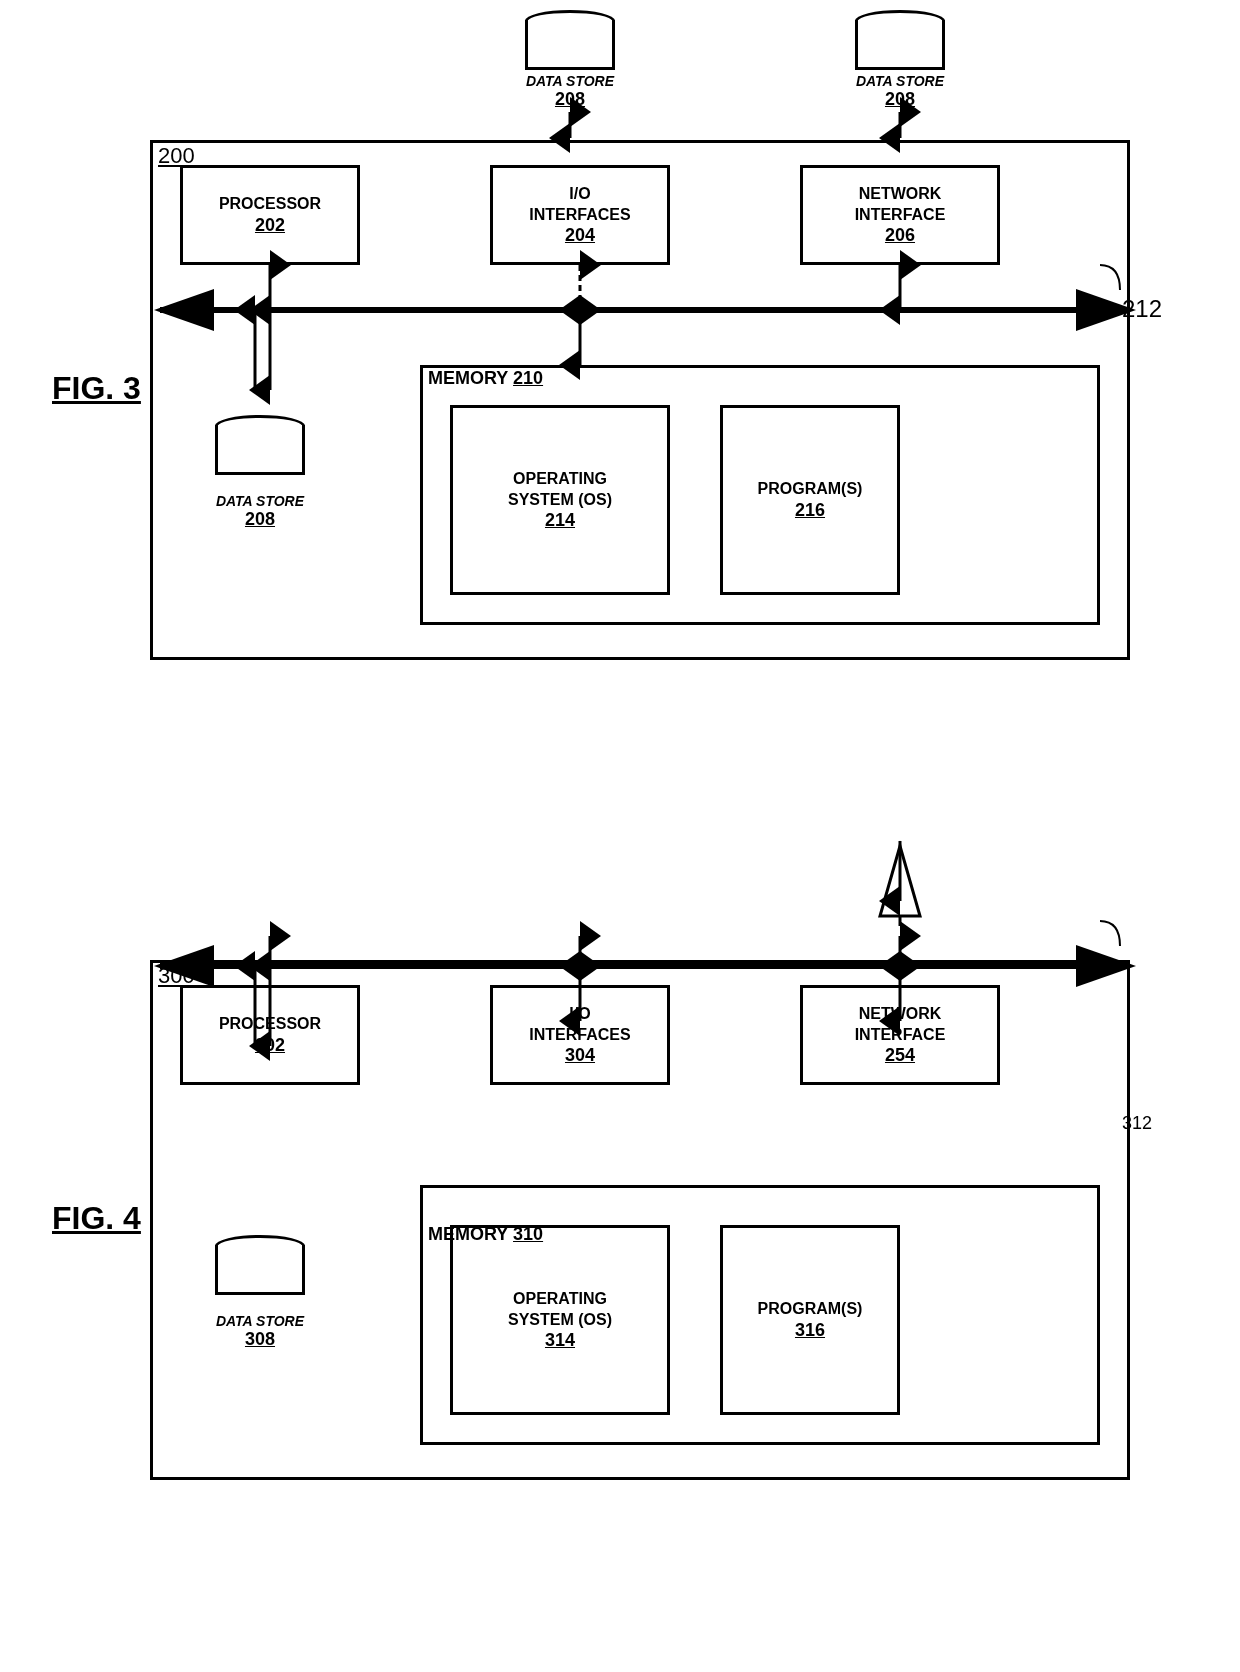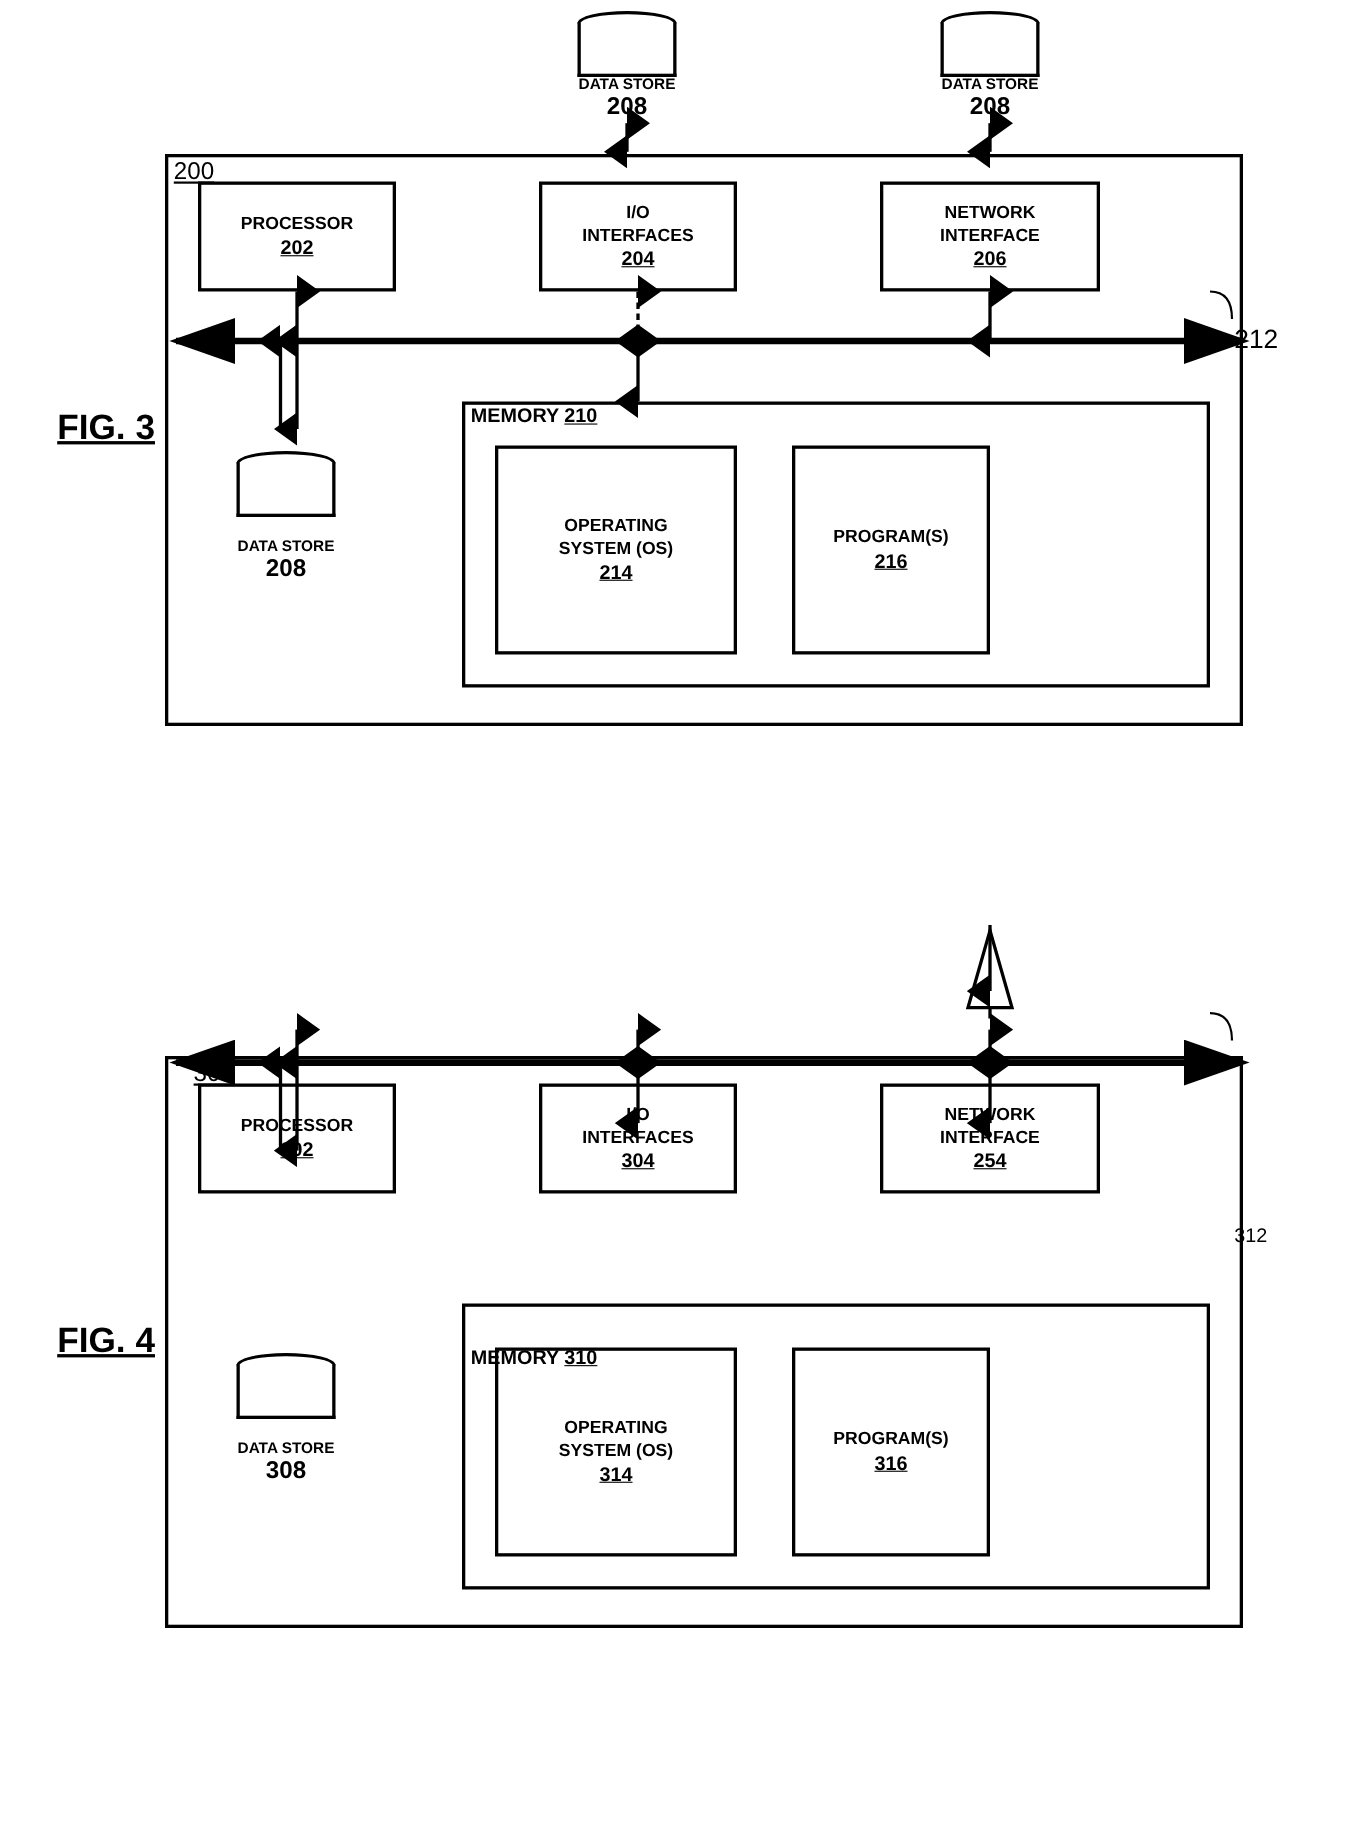--- a/index.html
+++ b/index.html
@@ -214,24 +214,26 @@
       background: #fff;
       position: absolute;
       top: 0;
     }
 
     .ds-label-text {
       font-size: 14px;
       font-weight: bold;
       text-align: center;
       margin-top: 4px;
+      font-style: italic;
     }
     .ds-label-num {
-      font-size: 22px;
-      font-weight: bold;
+      font-size: 18px;
+      font-weight: bold;
+      text-decoration: underline;
     }
 
     
     .svg-overlay {
       position: absolute;
       top: 0;
       left: 0;
       width: 1240px;
       height: 836px;
       pointer-events: none;
@@ -261,21 +263,21 @@
     .box-300 {
       position: absolute;
       left: 150px;
       top: 960px;
       width: 980px;
       height: 520px;
       border: 3px solid #000;
     }
     .box-300-label {
       position: absolute;
-      left: 176px;
+      left: 158px;
       top: 963px;
       font-size: 22px;
       text-decoration: underline;
     }
 
     
     .box-processor-302 {
       position: absolute;
       left: 180px;
       top: 985px;

